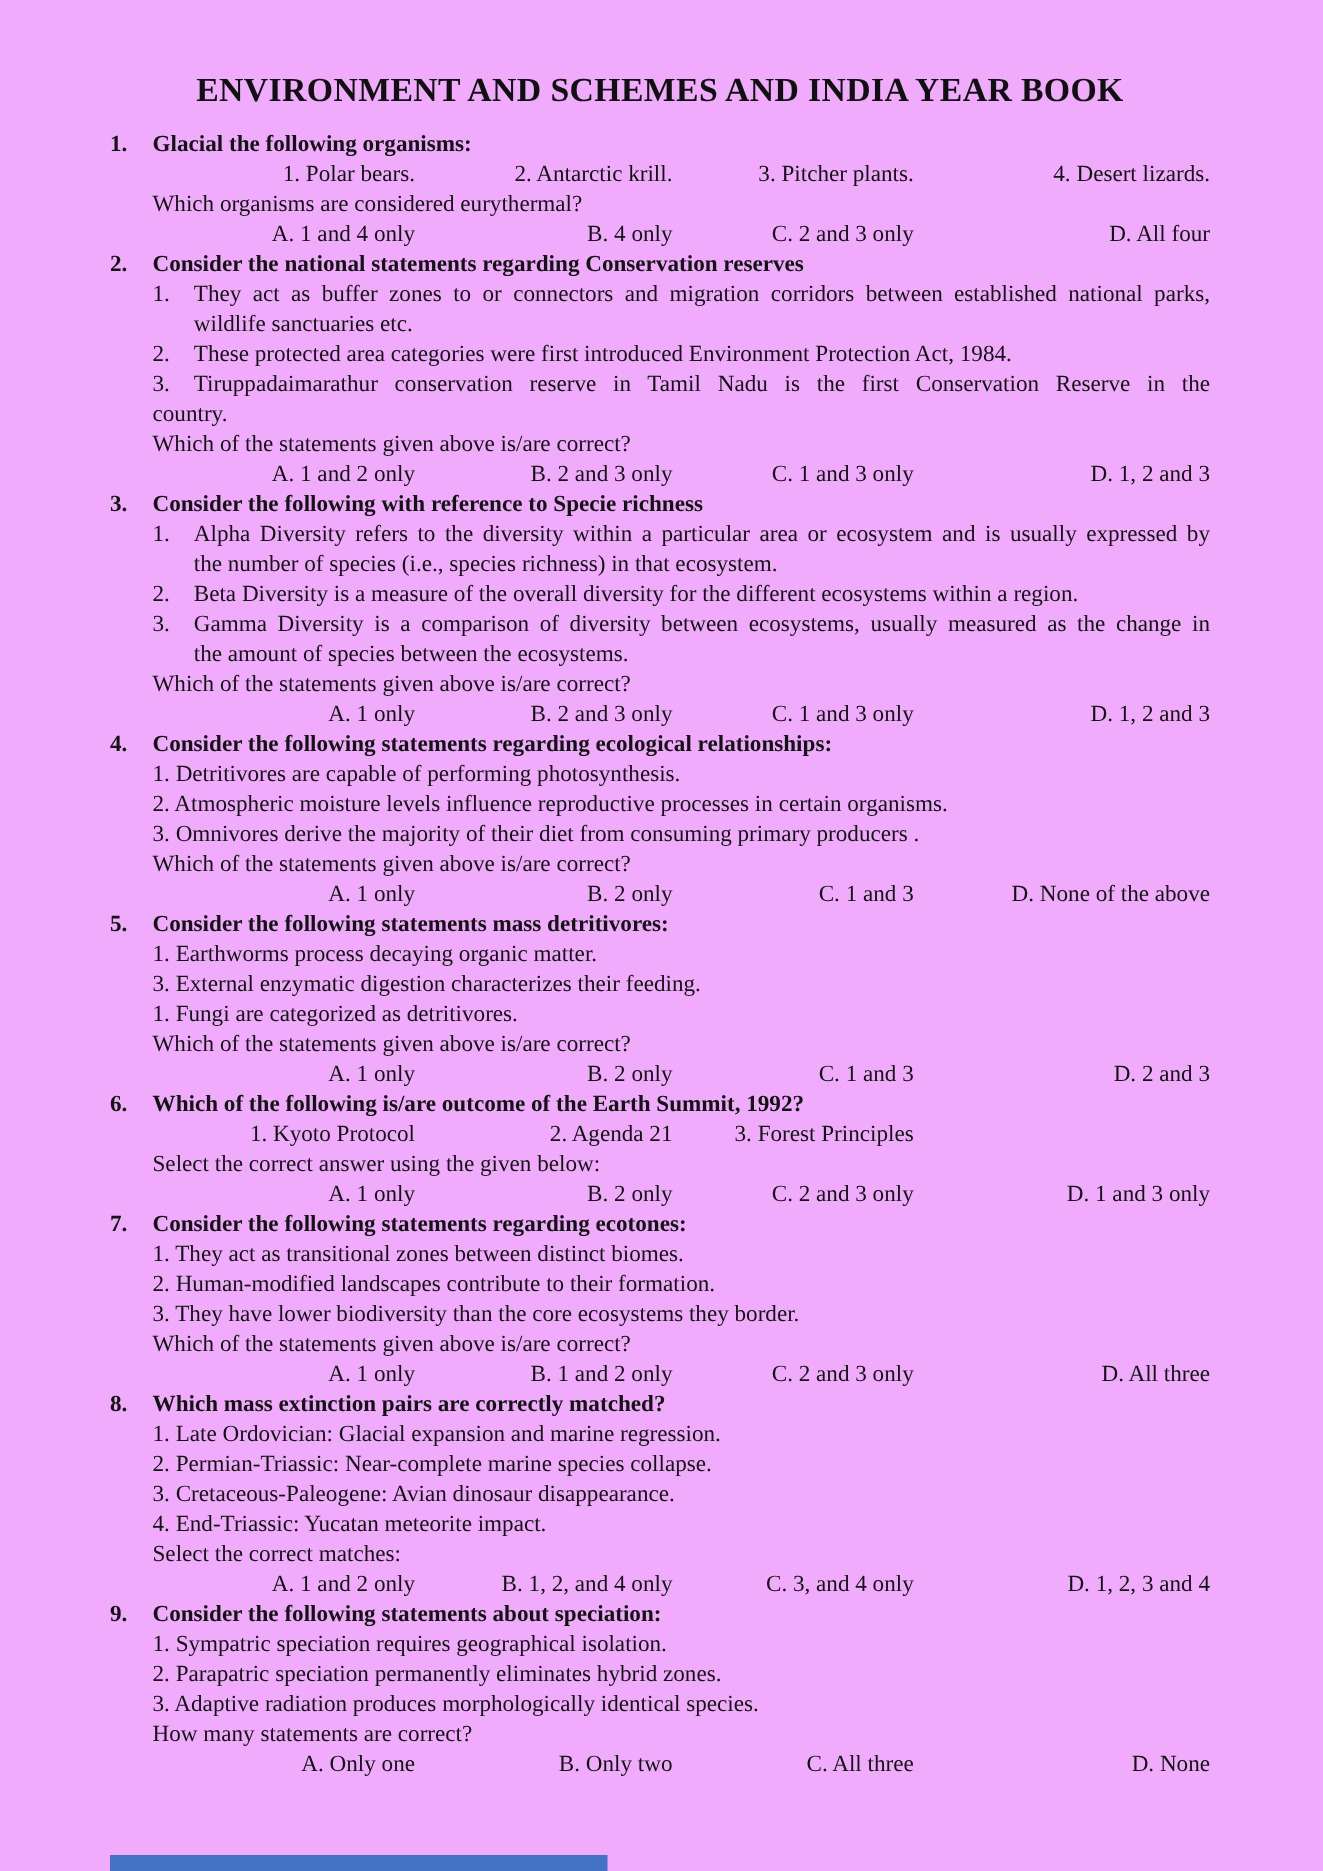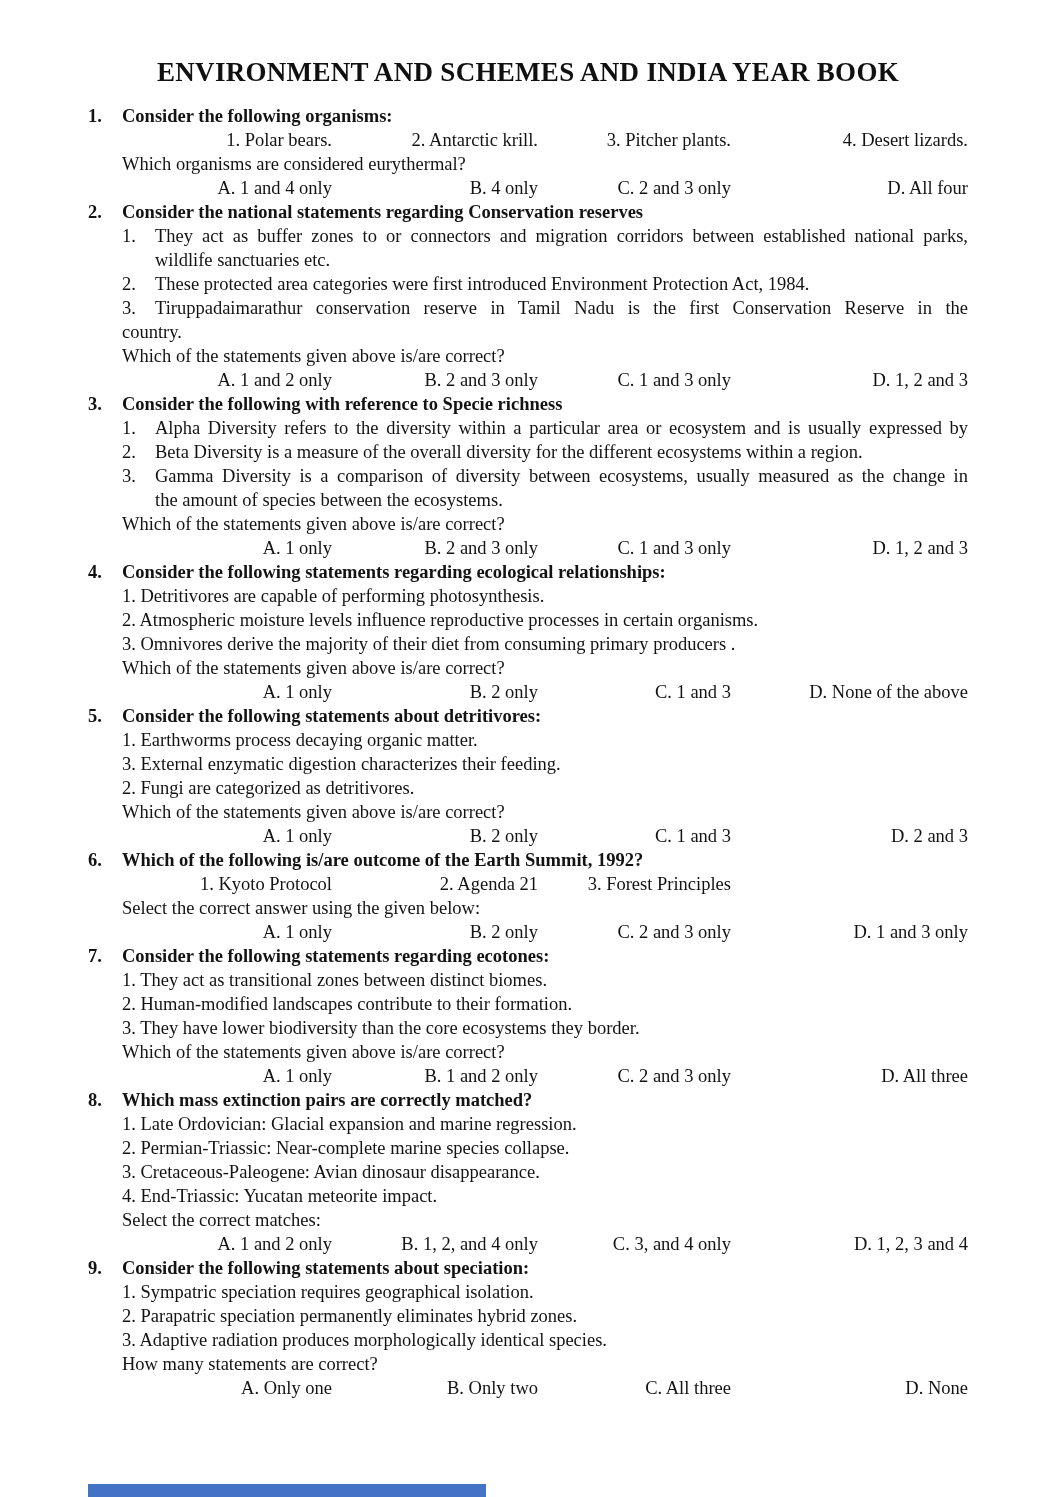--- a/index.html
+++ b/index.html
@@ -1,21 +1,21 @@
 <!DOCTYPE html>
 <html><head>
 <meta charset="utf-8">
 <style>
   html, body { margin: 0; padding: 0; background: #e8e8e8; }
   .page {
     position: relative;
     width: 1058px;
     height: 1497px;
     margin: 0 auto;
-    background: #ffffff;
+    background: #f0abfc;
     box-sizing: border-box;
     padding: 56px 90px 0 88px;
     font-family: "Liberation Serif", "DejaVu Serif", serif;
     color: #131313;
     font-size: 18.5px;
     line-height: 24px;
     overflow: hidden;
   }
   .doc-title {
     margin: 0 0 15px 0;
@@ -51,21 +51,21 @@
 </style>
 </head>
 <body>
 
 <div class="page">
   <h1 class="doc-title">ENVIRONMENT AND SCHEMES AND INDIA YEAR BOOK</h1>
   <div id="qlist">
       <div class="question">
         <div class="qnum">1.</div>
         <div class="qbody">
-          <div class="qheading">Consider the following organisms:</div>
+          <div class="qheading">Glacial the following organisms:</div>
           <div class="grid4">
             <div class="cell">1. Polar bears.</div>
             <div class="cell">2. Antarctic krill.</div>
             <div class="cell">3. Pitcher plants.</div>
             <div class="cell">4. Desert lizards.</div>
           </div>
           <div class="plain">Which organisms are considered eurythermal?</div>
           <div class="grid4">
             <div class="cell">A. 1 and 4 only</div>
             <div class="cell">B. 4 only</div>
@@ -102,20 +102,21 @@
         </div>
       </div>
       <div class="question">
         <div class="qnum">3.</div>
         <div class="qbody">
           <div class="qheading">Consider the following with reference to Specie richness</div>
           <div class="stmt">
             <span class="snum">1.</span>
             <span class="stext j">Alpha Diversity refers to the diversity within a particular area or ecosystem and is usually expressed by</span>
           </div>
+          <div class="cont">the number of species (i.e., species richness) in that ecosystem.</div>
           <div class="stmt">
             <span class="snum">2.</span>
             <span class="stext">Beta Diversity is a measure of the overall diversity for the different ecosystems within a region.</span>
           </div>
           <div class="stmt">
             <span class="snum">3.</span>
             <span class="stext j">Gamma Diversity is a comparison of diversity between ecosystems, usually measured as the change in</span>
           </div>
           <div class="cont">the amount of species between the ecosystems.</div>
           <div class="plain">Which of the statements given above is/are correct?</div>
@@ -139,24 +140,24 @@
             <div class="cell">A. 1 only</div>
             <div class="cell">B. 2 only</div>
             <div class="cell">C. 1 and 3</div>
             <div class="cell">D. None of the above</div>
           </div>
         </div>
       </div>
       <div class="question">
         <div class="qnum">5.</div>
         <div class="qbody">
-          <div class="qheading">Consider the following statements about detritivores:</div>
+          <div class="qheading">Consider the following statements mass detritivores:</div>
           <div class="plain">1. Earthworms process decaying organic matter.</div>
           <div class="plain">3. External enzymatic digestion characterizes their feeding.</div>
-          <div class="plain">2. Fungi are categorized as detritivores.</div>
+          <div class="plain">1. Fungi are categorized as detritivores.</div>
           <div class="plain">Which of the statements given above is/are correct?</div>
           <div class="grid4">
             <div class="cell">A. 1 only</div>
             <div class="cell">B. 2 only</div>
             <div class="cell">C. 1 and 3</div>
             <div class="cell">D. 2 and 3</div>
           </div>
         </div>
       </div>
       <div class="question">

